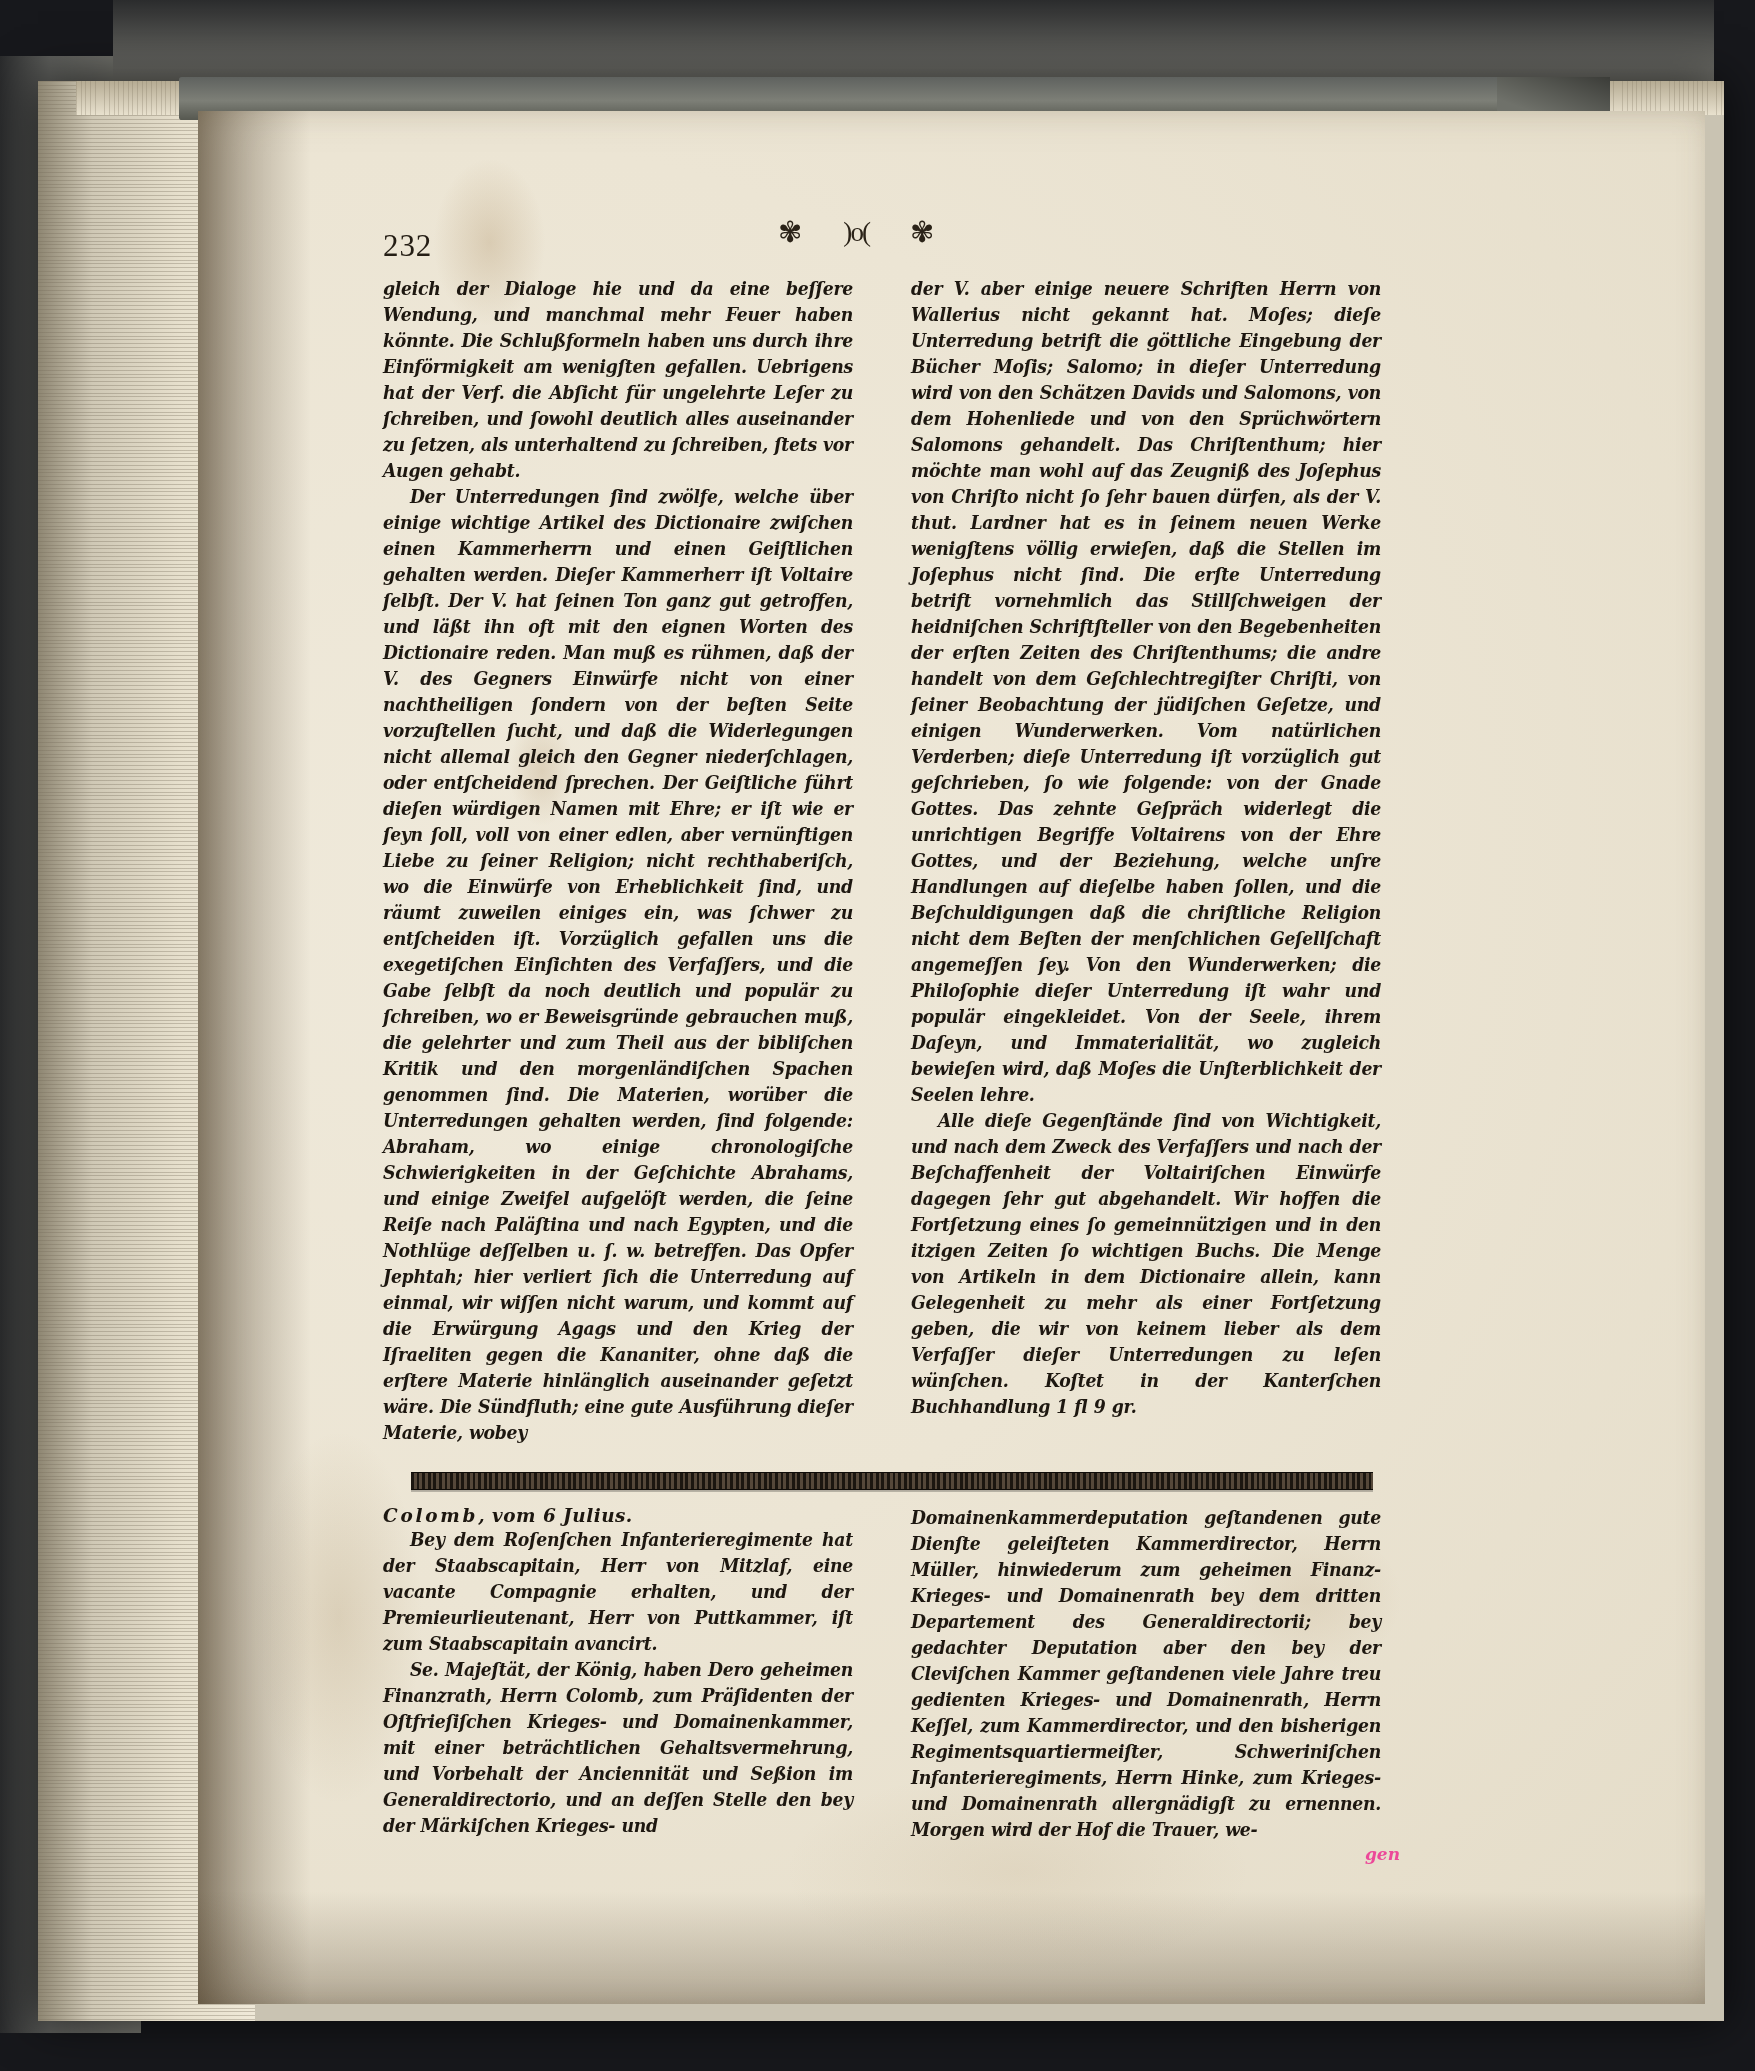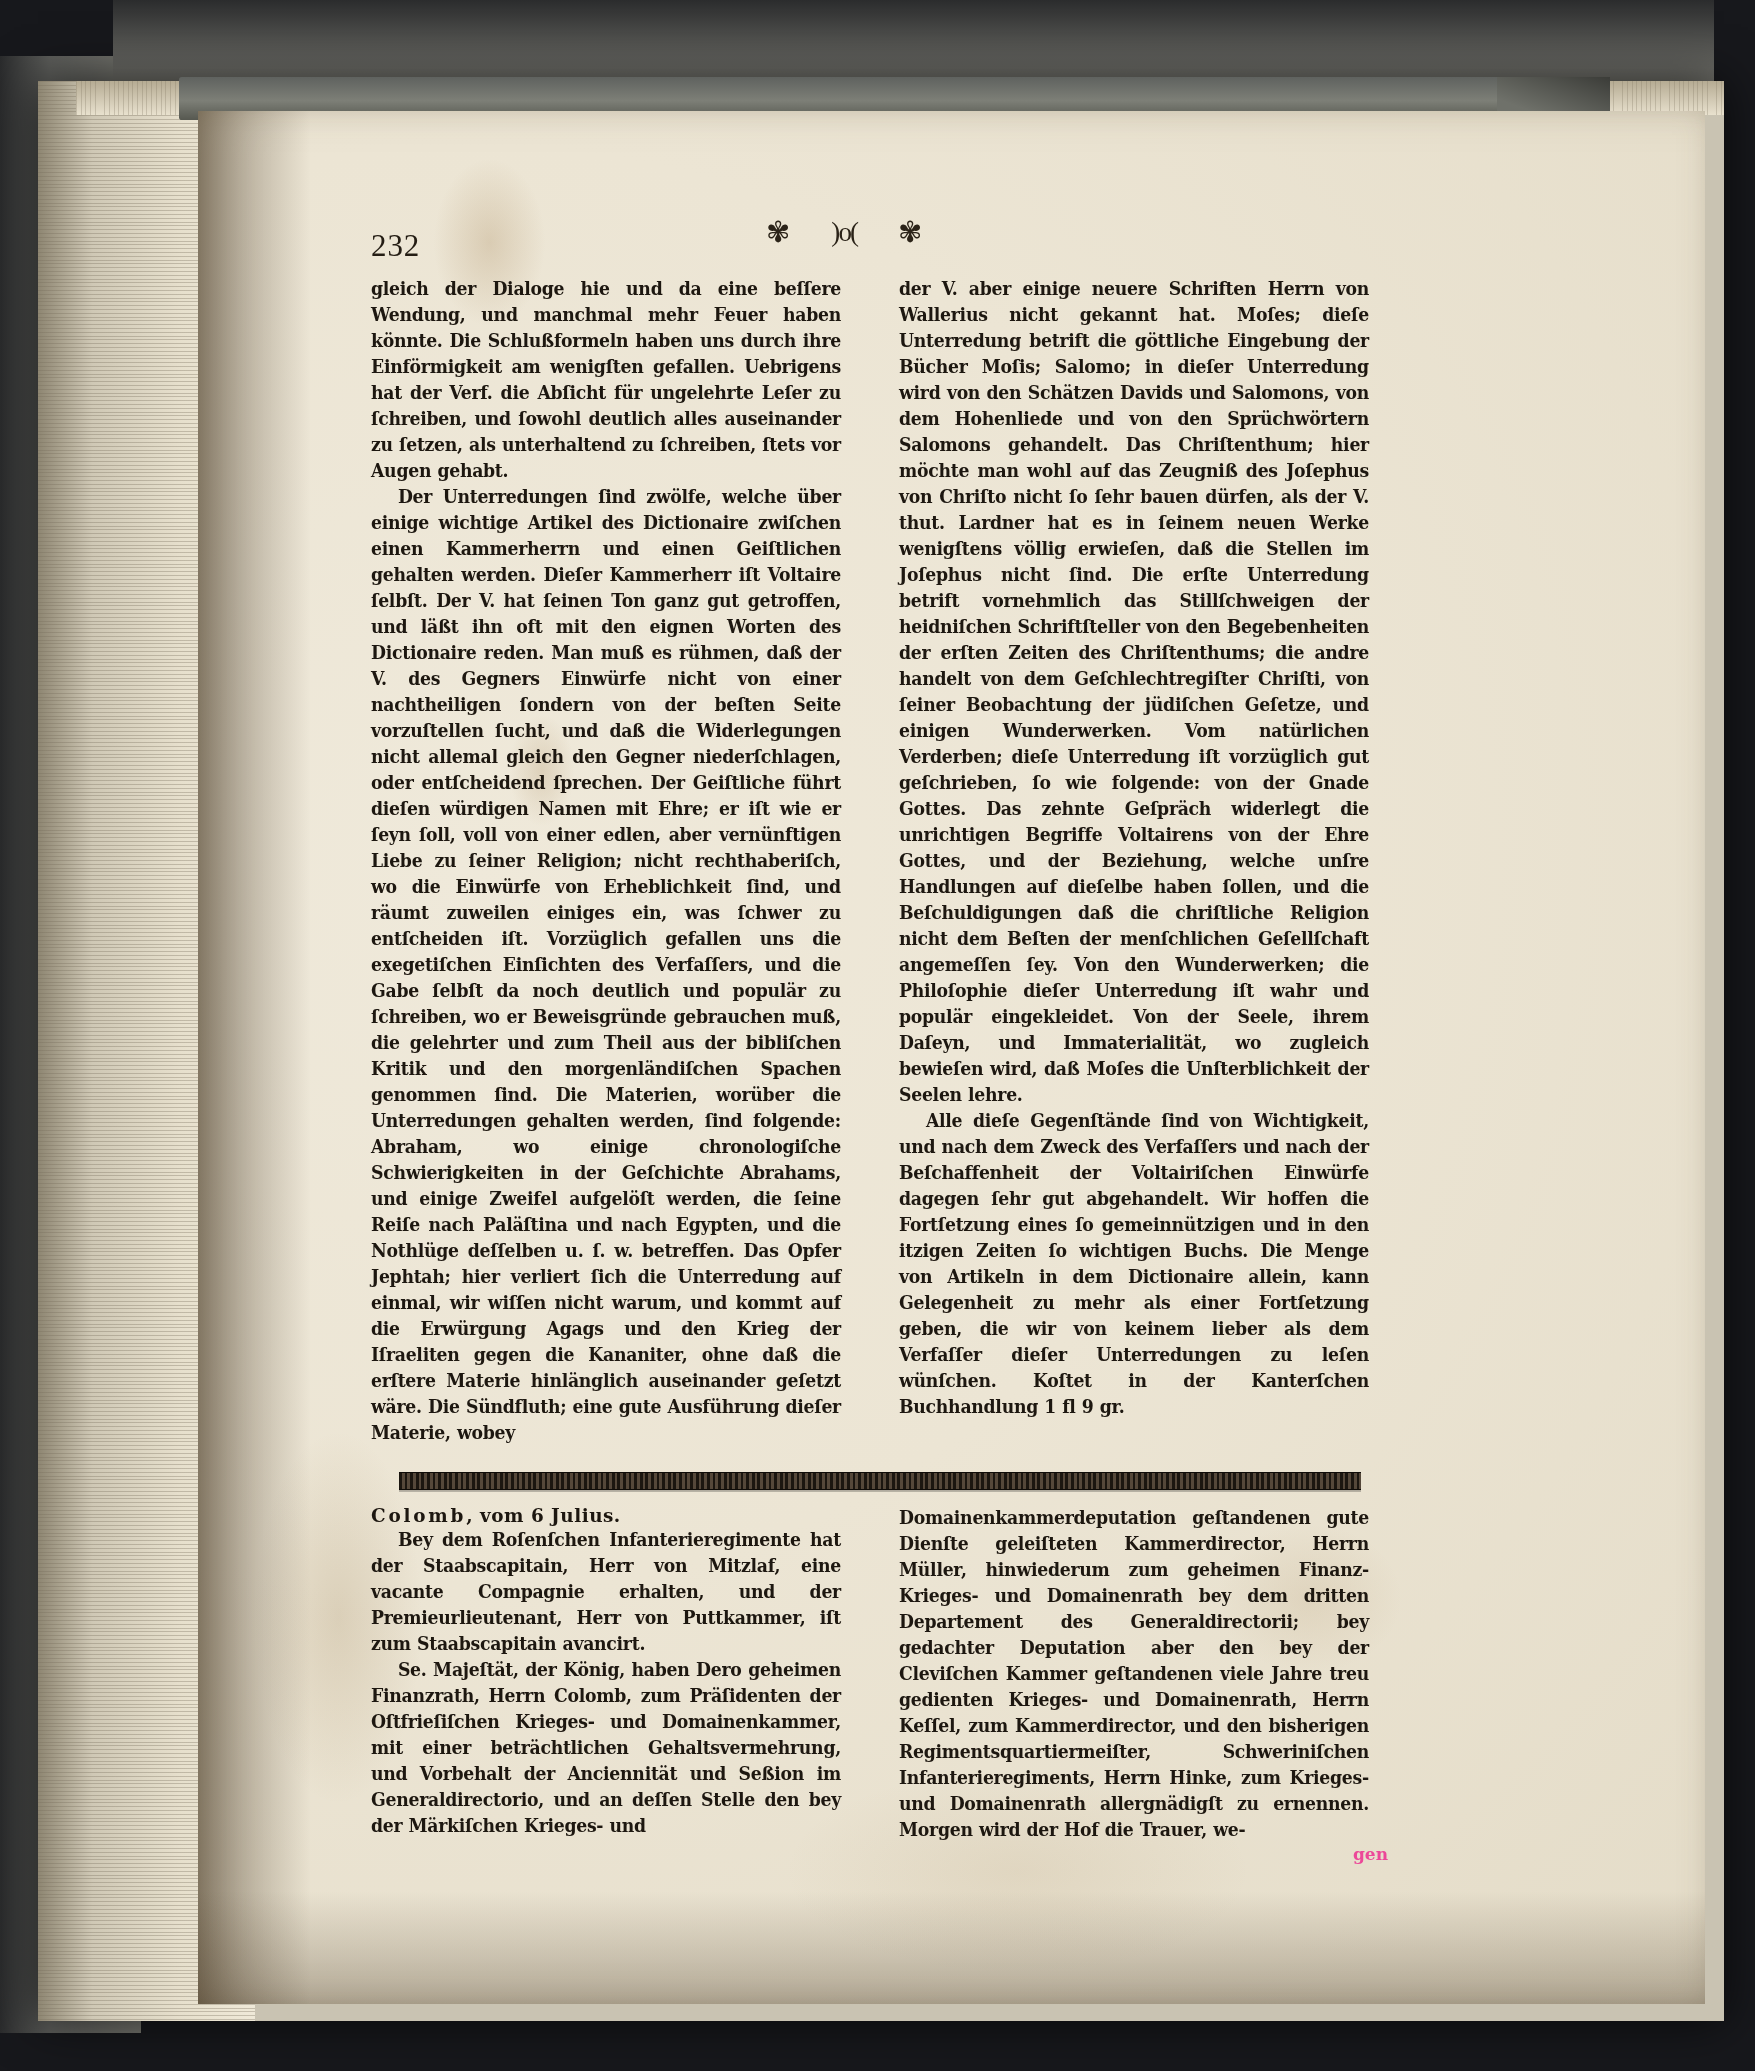--- a/index.html
+++ b/index.html
@@ -104,21 +104,21 @@
   .f3 { left: 1017px; top: 1412px; width: 188px; height: 151px;
         background: radial-gradient(ellipse,rgba(150,112,60,.12),rgba(150,112,60,0) 70%); }
   .f4 { left: 56px; top: 1318px; width: 169px; height: 377px;
         background: radial-gradient(ellipse,rgba(140,110,62,.18),rgba(150,112,60,0) 70%); }
   .f5 { left: 584px; top: 1657px; width: 471px; height: 207px;
         background: radial-gradient(ellipse,rgba(150,118,70,.10),rgba(150,112,60,0) 70%); }
 
   
   .type-area {
     position: absolute;
-    left: 371px;
+    left: 383px;
     top: 217px;
     width: 1017px;
   }
 
   .head-row {
     position: relative;
     height: 53px;
   }
   .folio {
     position: absolute;
@@ -137,21 +137,21 @@
     color: #2b2318;
   }
   .orn-flower { font-size: 29px; line-height: 1; }
   .orn-mid    { font-size: 27px; letter-spacing: -1.9px; }
 
   .columns {
     display: flex;
     gap: 38px;
     margin-top: 5.6px;
   }
-  .col { width: 490px; }
+  .col { width: 490px; font-style: italic; }
 
   .para {
     font-family: "Liberation Serif", serif;
     font-size: 19px;
     line-height: 26px;
     color: #201a11;
     text-align: justify;
     text-justify: inter-word;
     margin: 0 0 0 0;
     word-spacing: 0.5px;

